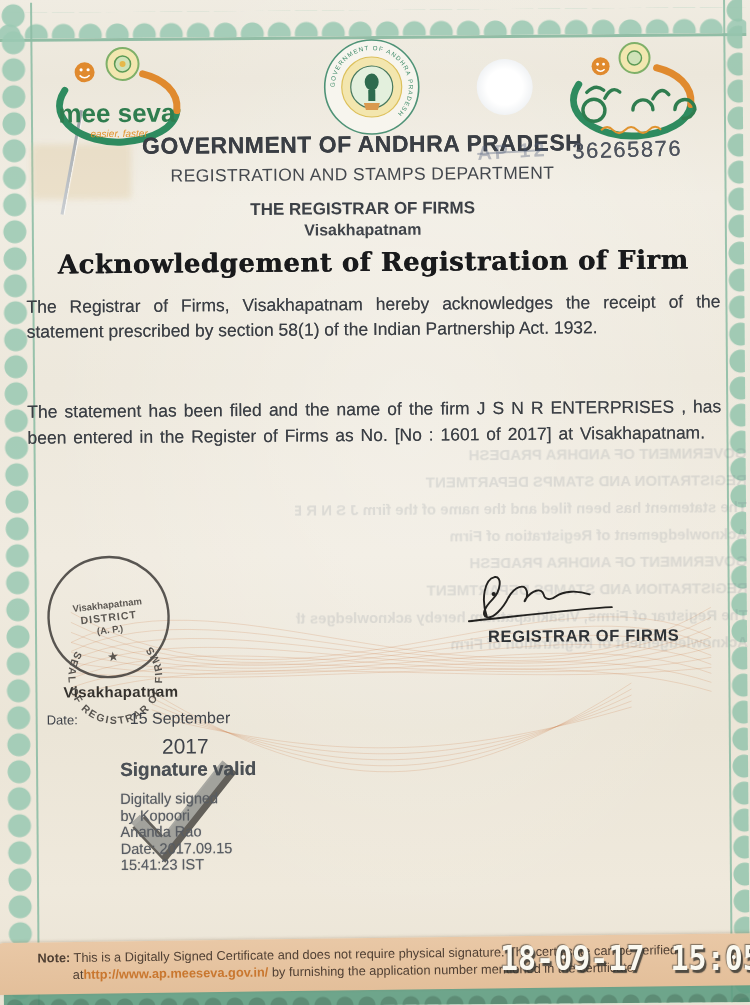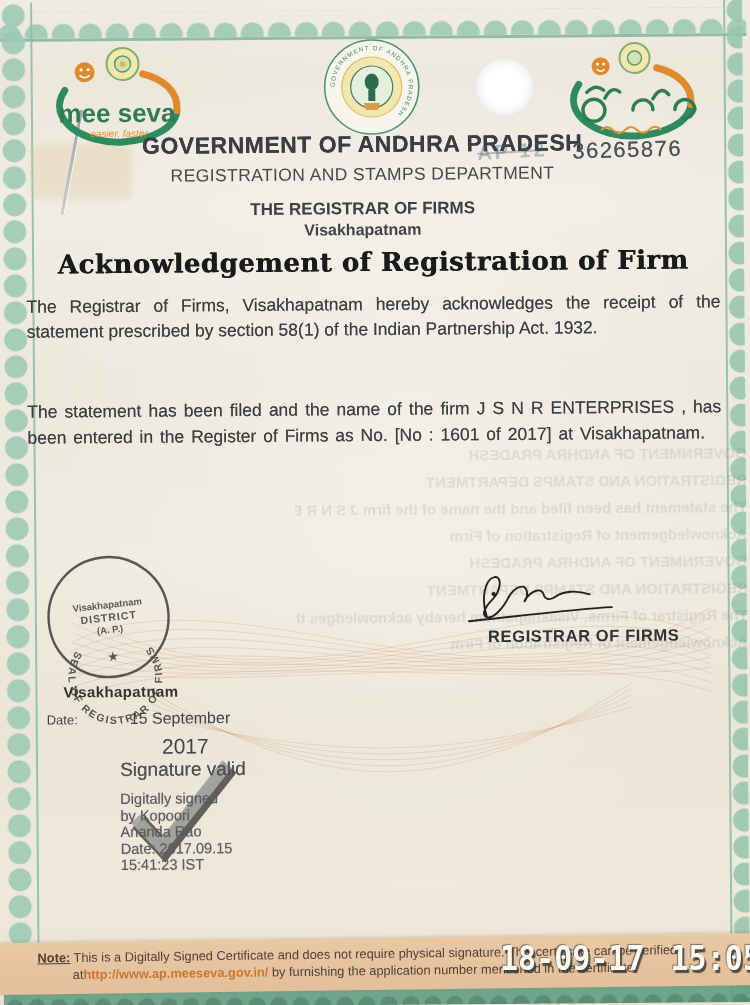--- a/index.html
+++ b/index.html
@@ -60,29 +60,29 @@
             filter:blur(3px);border-radius:4px;}
   .staple{left:83px;top:108px;width:2.5px;height:106px;transform:rotate(11deg);
           transform-origin:top center;background:linear-gradient(#9aa0a6,#caced2);
           box-shadow:1px 0 1px rgba(255,255,255,.8);}
   
   .seal-label{left:62px;top:681px;font-size:15px;font-weight:bold;color:#35322e;letter-spacing:.4px;}
   .reg-label{left:487px;top:628px;font-size:16.5px;font-weight:bold;color:#2e3236;letter-spacing:.6px;}
   .d-label{left:45px;top:710px;font-size:13px;color:#3f434a;}
   .d-line1{left:128px;top:708px;font-size:16px;color:#3f434a;}
   .d-line2{left:160px;top:733px;font-size:21px;color:#3f434a;}
-  .sig-valid{left:118px;top:757px;font-size:19px;color:#4b5055;text-shadow:0 0 .6px rgba(75,80,85,.8);}
+  .sig-valid{left:118px;top:757px;font-size:19px;color:#4b5055;text-shadow:0 0 .6px rgba(75,80,85,.8);font-weight:bold;}
   .dsig{left:118px;top:789px;font-size:15px;line-height:16.5px;color:#585c62;
         text-shadow:0 0 1px rgba(88,92,98,.55);transform:scaleX(.97);transform-origin:left top;}
   
   .note{left:-6px;top:938px;width:764px;height:52px;background:linear-gradient(#e9c8a6,#e3bf9a);
         transform:rotate(-.3deg);border-radius:6px 6px 0 0;box-shadow:0 -1px 3px rgba(120,90,60,.25);}
   .note-l1{position:absolute;left:40px;top:8px;font-size:12.8px;color:#4f3f33;white-space:nowrap;}
   .note-l2{position:absolute;left:75px;top:25px;font-size:12.8px;color:#4f3f33;white-space:nowrap;}
-  .note-label{font-weight:bold;text-decoration:underline;}
+  .note-label{font-weight:bold;}
   .note-url{color:#c9772f;font-weight:bold;}
   
   .cam{position:absolute;left:500px;top:941px;width:250px;overflow:hidden;
        font-family:"DejaVu Sans Mono",monospace;font-size:30px;font-weight:bold;color:#faf9f1;
        letter-spacing:0;word-spacing:8px;transform:scaleY(1.12);white-space:nowrap;
        text-shadow:2px 2px 1px rgba(55,55,50,.85),-1px -1px 1px rgba(55,55,50,.6);}
   svg{position:absolute;overflow:visible;}
   svg text{font-family:"Liberation Sans",sans-serif;}
 </style>
 </head>

